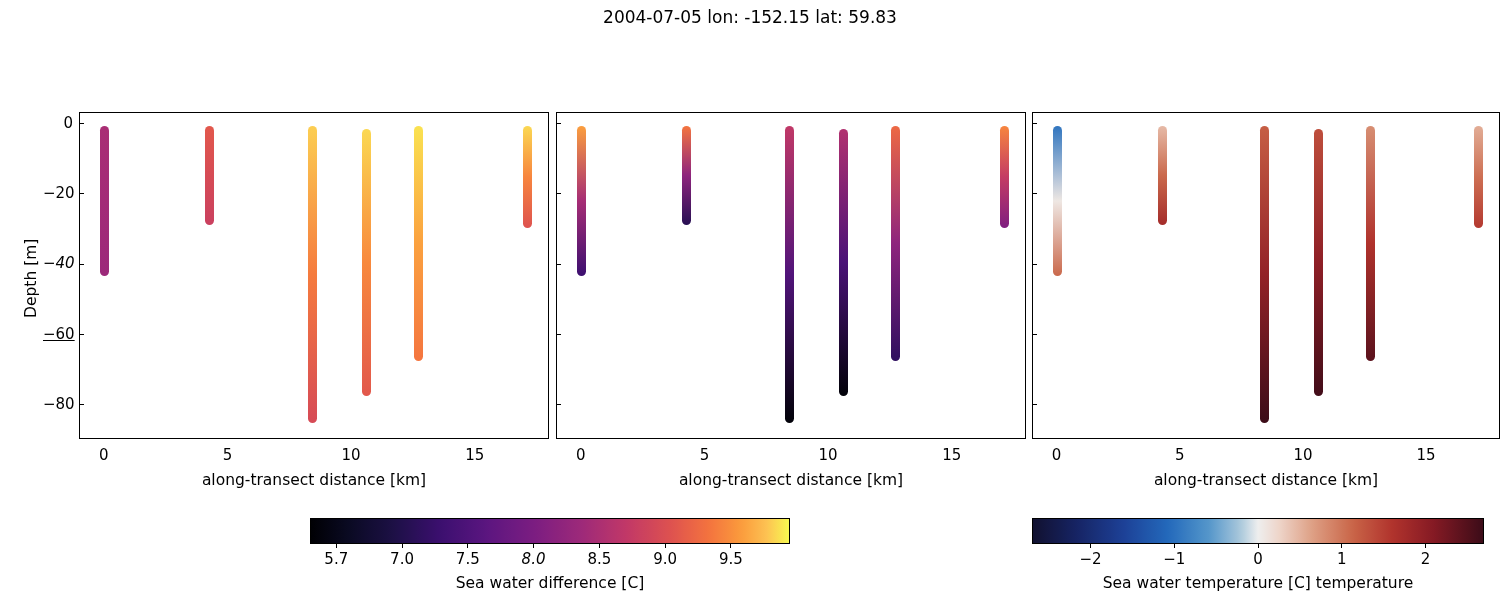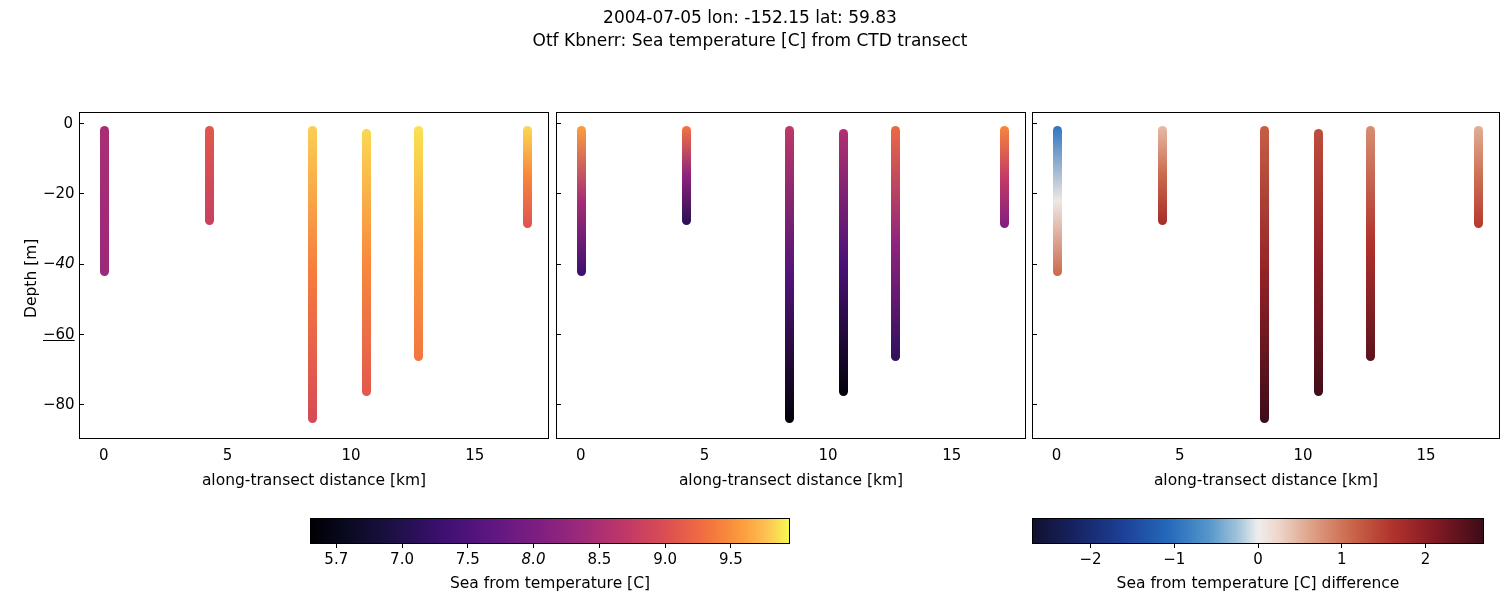--- a/index.html
+++ b/index.html
@@ -32,21 +32,20 @@
   .cbticklabel{position:absolute;font-size:15px;text-align:center;transform:translateX(-50%);color:#000;}
   .cblabel{position:absolute;width:100%;text-align:center;font-size:15.5px;color:#000;}
 </style>
 </head>
 <body>
 
 <div class="fig">
 
   <div class="suptitle">
     <div>2004-07-05 lon: -152.15 lat: 59.83</div>
-    <div>Otf Kbnerr: Sea temperature [C] from CTD transect</div>
   </div>
 
   <div id="panels-host">
       <div class="xticklabel" style="left: 103.737px; top: 446px;">0</div>
       <div class="xticklabel" style="left: 227.421px; top: 446px;">5</div>
       <div class="xticklabel" style="left: 351.105px; top: 446px;">10</div>
       <div class="xticklabel" style="left: 474.789px; top: 446px;">15</div>
       <div class="yticklabel" style="left: 43px; width: 30px; top: 122.548px;">0</div>
       <div class="yticklabel" style="left: 43px; width: 30px; top: 192.871px;">−20</div>
       <div class="yticklabel" style="left: 43px; width: 30px; top: 263.194px; font-style: italic;">−40</div>
@@ -114,28 +113,28 @@
       <div class="cbtick" style="left: 467.308px; top: 544px;"></div>
       <div class="cbticklabel" style="left: 467.808px; top: 550px;">7.5</div>
       <div class="cbtick" style="left: 533.062px; top: 544px;"></div>
       <div class="cbticklabel" style="left: 533.562px; top: 550px; font-style: italic;">8.0</div>
       <div class="cbtick" style="left: 598.815px; top: 544px;"></div>
       <div class="cbticklabel" style="left: 599.315px; top: 550px;">8.5</div>
       <div class="cbtick" style="left: 664.568px; top: 544px;"></div>
       <div class="cbticklabel" style="left: 665.068px; top: 550px;">9.0</div>
       <div class="cbtick" style="left: 730.322px; top: 544px;"></div>
       <div class="cbticklabel" style="left: 730.822px; top: 550px;">9.5</div>
-      <div class="cblabel" style="left: 310px; width: 480px; top: 574px;">Sea from temperature [C]</div>
+      <div class="cblabel" style="left: 310px; width: 480px; top: 574px;">Sea water difference [C]</div>
       <div class="cbar" style="left: 1032px; top: 518px; width: 452px; height: 26px; background: linear-gradient(to right, rgb(17, 17, 48) 0%, rgb(18, 20, 56) 1.56%, rgb(19, 23, 65) 3.13%, rgb(20, 26, 73) 4.69%, rgb(20, 29, 81) 6.25%, rgb(21, 32, 90) 7.81%, rgb(22, 35, 98) 9.38%, rgb(23, 39, 106) 10.94%, rgb(24, 44, 113) 12.5%, rgb(25, 48, 121) 14.06%, rgb(26, 52, 129) 15.63%, rgb(27, 56, 136) 17.19%, rgb(28, 61, 144) 18.75%, rgb(29, 65, 151) 20.31%, rgb(30, 72, 157) 21.88%, rgb(31, 78, 163) 23.44%, rgb(32, 85, 169) 25%, rgb(33, 91, 174) 26.56%, rgb(34, 97, 180) 28.13%, rgb(35, 104, 186) 29.69%, rgb(42, 111, 189) 31.25%, rgb(50, 119, 192) 32.81%, rgb(59, 127, 194) 34.38%, rgb(67, 135, 197) 35.94%, rgb(76, 143, 200) 37.5%, rgb(85, 150, 202) 39.06%, rgb(103, 161, 206) 40.63%, rgb(122, 172, 210) 42.19%, rgb(141, 183, 214) 43.75%, rgb(160, 194, 217) 45.31%, rgb(183, 208, 223) 46.88%, rgb(211, 223, 231) 48.44%, rgb(238, 238, 238) 50%, rgb(238, 230, 226) 51.56%, rgb(238, 221, 214) 53.13%, rgb(238, 213, 201) 54.69%, rgb(234, 201, 187) 56.25%, rgb(231, 190, 172) 57.81%, rgb(228, 179, 158) 59.38%, rgb(224, 168, 143) 60.94%, rgb(221, 157, 130) 62.5%, rgb(217, 146, 119) 64.06%, rgb(214, 136, 108) 65.63%, rgb(210, 126, 98) 67.19%, rgb(206, 116, 87) 68.75%, rgb(203, 106, 77) 70.31%, rgb(199, 96, 69) 71.88%, rgb(194, 87, 64) 73.44%, rgb(190, 78, 60) 75%, rgb(186, 69, 55) 76.56%, rgb(181, 61, 50) 78.13%, rgb(177, 52, 45) 79.69%, rgb(170, 47, 43) 81.25%, rgb(163, 43, 42) 82.81%, rgb(155, 38, 40) 84.38%, rgb(148, 34, 39) 85.94%, rgb(140, 30, 37) 87.5%, rgb(133, 26, 36) 89.06%, rgb(122, 24, 34) 90.63%, rgb(112, 22, 33) 92.19%, rgb(101, 20, 31) 93.75%, rgb(91, 18, 29) 95.31%, rgb(81, 16, 27) 96.88%, rgb(70, 14, 26) 98.44%, rgb(60, 12, 24) 100%);"></div>
       <div class="cbtick" style="left: 1090.09px; top: 544px;"></div>
       <div class="cbticklabel" style="left: 1090.59px; top: 550px;">−2</div>
       <div class="cbtick" style="left: 1173.8px; top: 544px;"></div>
       <div class="cbticklabel" style="left: 1174.3px; top: 550px;">−1</div>
       <div class="cbtick" style="left: 1257.5px; top: 544px;"></div>
       <div class="cbticklabel" style="left: 1258px; top: 550px;">0</div>
       <div class="cbtick" style="left: 1341.2px; top: 544px;"></div>
       <div class="cbticklabel" style="left: 1341.7px; top: 550px;">1</div>
       <div class="cbtick" style="left: 1424.91px; top: 544px;"></div>
       <div class="cbticklabel" style="left: 1425.41px; top: 550px;">2</div>
-      <div class="cblabel" style="left: 1032px; width: 452px; top: 574px;">Sea from temperature [C] difference</div>
+      <div class="cblabel" style="left: 1032px; width: 452px; top: 574px;">Sea water temperature [C] temperature</div>
     </div>
 
 </div>
 
 </body></html>

